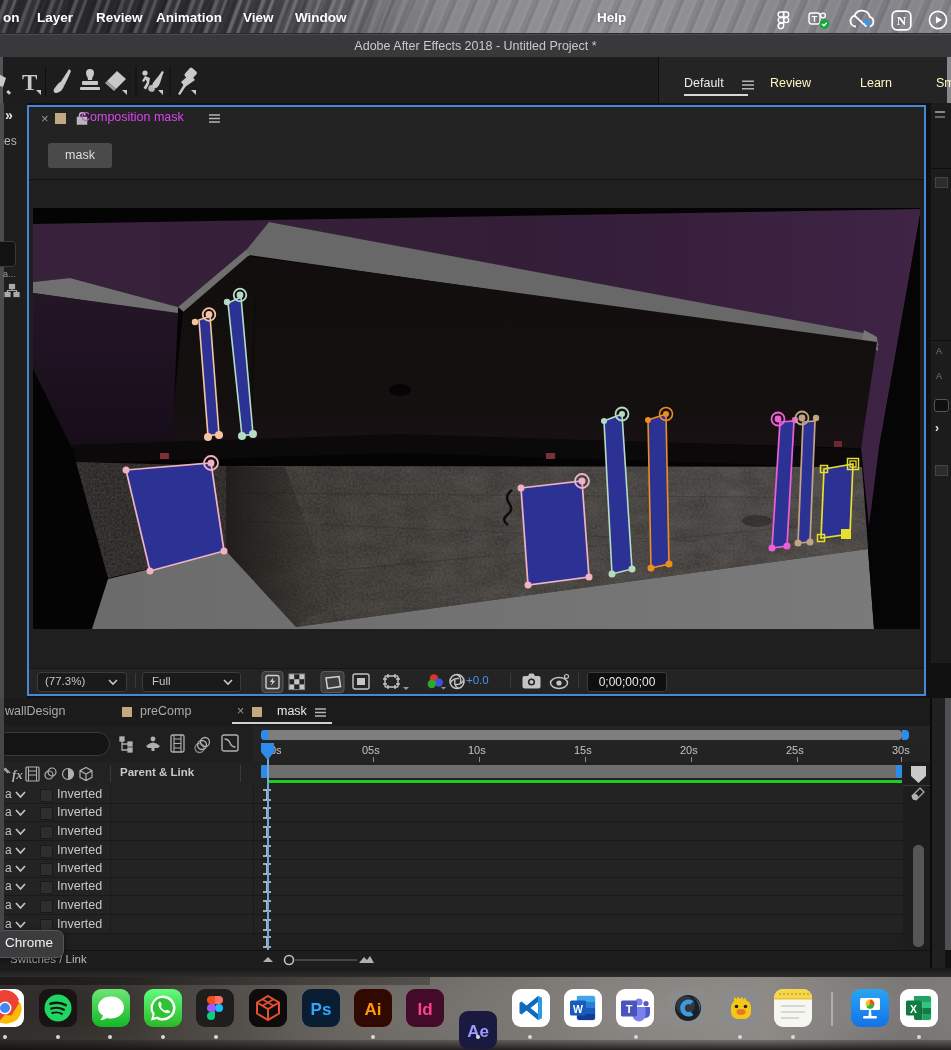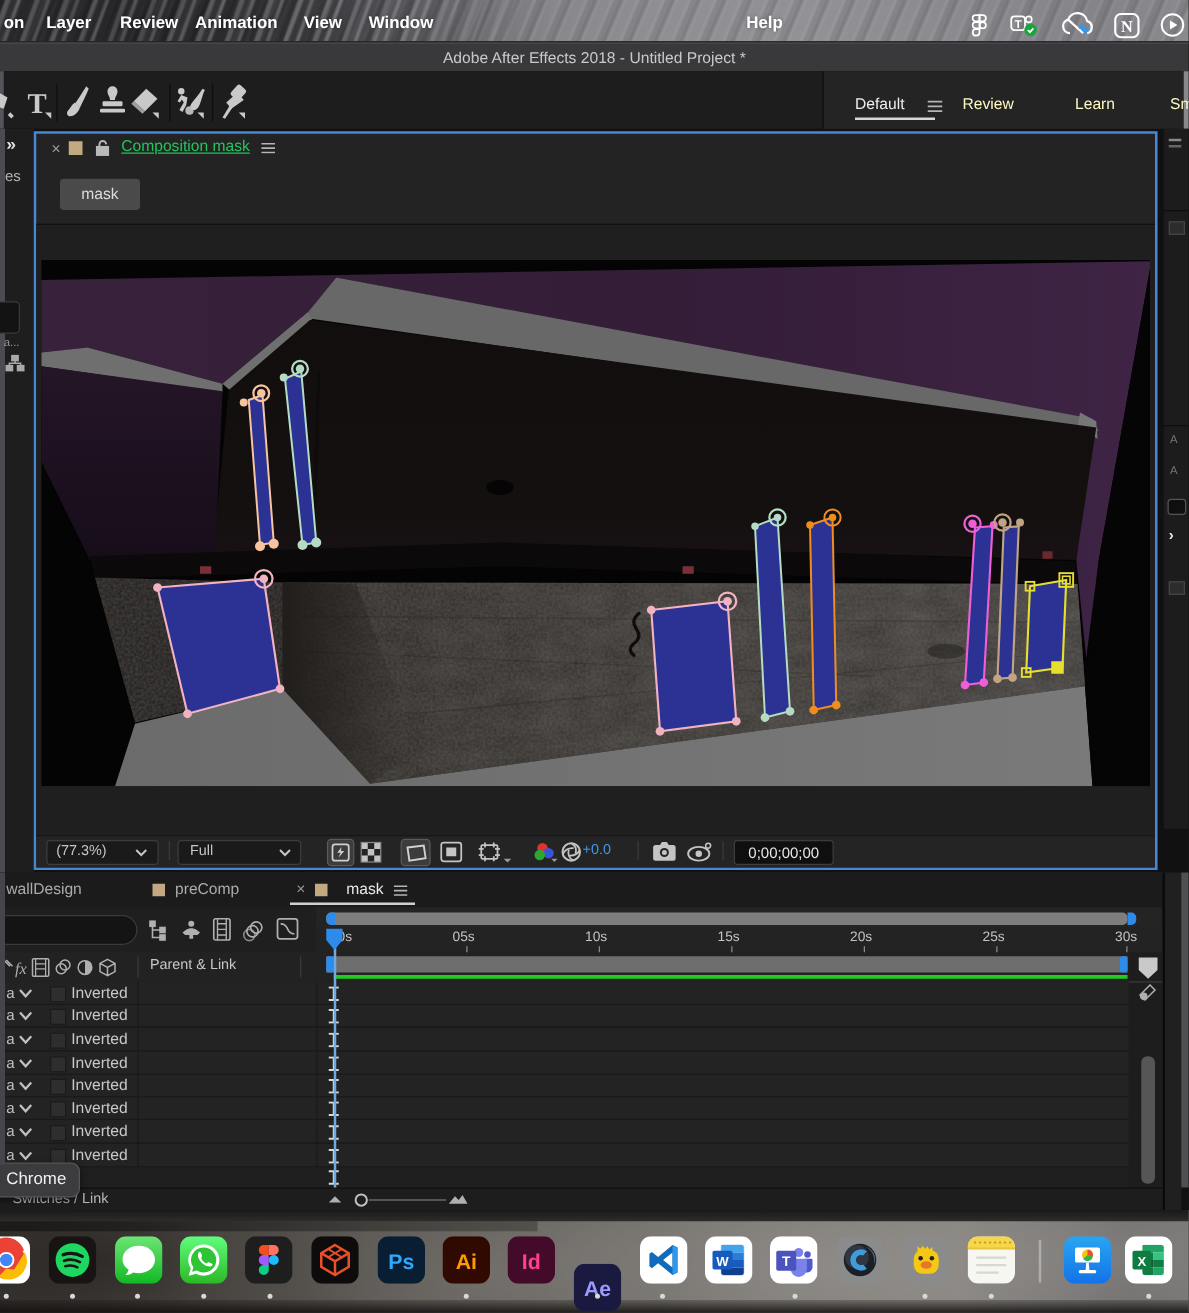--- a/index.html
+++ b/index.html
@@ -165,21 +165,21 @@
     <div class="abs" style="left:4px;top:362px;width:11px;height:9px;background:#2c2c2c;border:1px solid #444;"></div>
   </div>
   <div id="comp" class="abs">
 
     <span class="abs" style="left:12px;top:4px;color:#999;font-size:13px;">×</span>
     <div class="abs" style="left:26px;top:6px;width:11px;height:11px;background:#c3a982;"></div>
     <svg class="abs" style="left:47px;top:5px" width="12" height="13" viewBox="0 0 12 13" fill="none" stroke="#b9b9b9" stroke-width="1.5">
       <rect x="1.5" y="5.5" width="9" height="6.5" fill="#b9b9b9"></rect>
       <path d="M3.5 5.5 v-2 a2.7 2.7 0 0 1 5.4 0"></path>
     </svg>
-    <span class="abs" style="left:68px;top:3px;color:#22c55e;font-size:12.5px;text-decoration:underline;">Composition mask</span>
+    <span class="abs" style="left:52px;top:3px;color:#d946ef;font-size:12.5px;">Composition mask</span>
     <svg class="abs" style="left:180px;top:7px" width="11" height="9" viewBox="0 0 11 9" stroke="#b5b5b5" stroke-width="1.3">
       <path d="M0 1 h11 M0 4.5 h11 M0 8 h11"></path>
     </svg>
 
     <div class="abs" style="left:19px;top:36px;width:64px;height:25px;background:#4a4a4a;border-radius:3px;color:#dcdcdc;font-size:12.5px;text-align:center;line-height:25px;">mask</div>
 
     <div class="abs" style="left:0;top:72px;width:895px;height:489px;background:#1f1f1f;border-top:1px solid #101010;">
       <svg class="abs" style="left:4px;top:28px" width="887" height="421" viewBox="33 207 887 421">
         <defs>
           <filter id="grain" x="-5%" y="-5%" width="110%" height="110%" color-interpolation-filters="sRGB">
@@ -462,21 +462,21 @@
           <div class="abs" style="left:120px;top:15px;width:1px;height:5px;background:#8a8a8a;"></div>
           <div class="abs" style="left:226px;top:15px;width:1px;height:5px;background:#8a8a8a;"></div>
           <div class="abs" style="left:332px;top:15px;width:1px;height:5px;background:#8a8a8a;"></div>
           <div class="abs" style="left:438px;top:15px;width:1px;height:5px;background:#8a8a8a;"></div>
           <div class="abs" style="left:544px;top:15px;width:1px;height:5px;background:#8a8a8a;"></div>
           <div class="abs" style="left:648px;top:15px;width:1px;height:5px;background:#8a8a8a;"></div>
         </div>
       </div>
     </div>
 
-    <div class="abs" style="left:0;top:64px;width:930px;height:23px;background:#222223;">
+    <div class="abs" style="left:0;top:64px;width:930px;height:23px;background:#222223;font-weight:bold;">
       <svg class="abs" style="left:2px;top:4px" width="100" height="16" viewBox="0 0 100 16" fill="#b0b0b0">
         <path d="M1 2 l5 5 M3 2 l5 5" stroke="#b0b0b0" stroke-width="1.2" fill="none"></path>
         <text x="10" y="13" font-size="13" font-style="italic" font-family="Liberation Serif">fx</text>
         <g transform="translate(24,1)">
           <rect x="0" y="0" width="13" height="14" rx="1" fill="none" stroke="#b0b0b0" stroke-width="1.2"></rect>
           <path d="M2.5 0 v14 M10.5 0 v14 M2.5 4 h8 M2.5 8 h8" stroke="#b0b0b0" stroke-width="1" fill="none"></path>
         </g>
         <g transform="translate(42,1)" fill="none" stroke="#b0b0b0" stroke-width="1.2">
           <circle cx="8" cy="5" r="4"></circle>
           <circle cx="5" cy="8" r="4"></circle>

